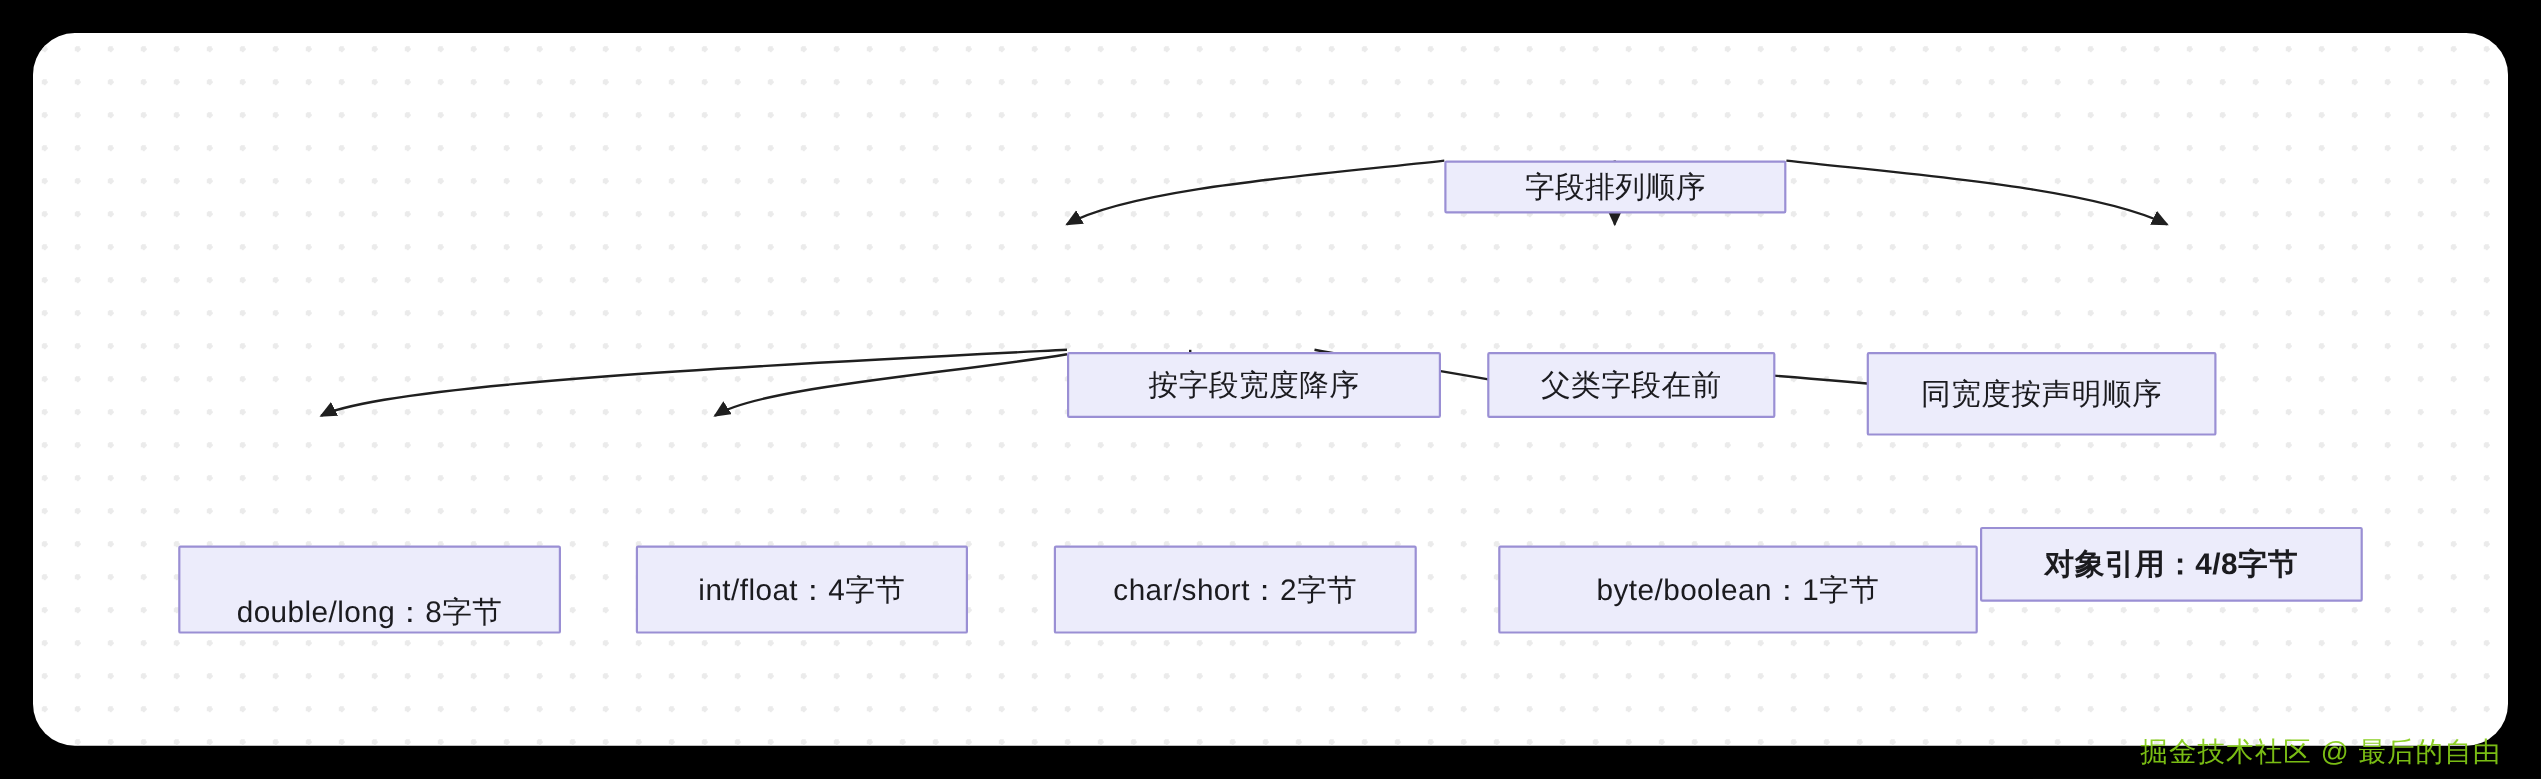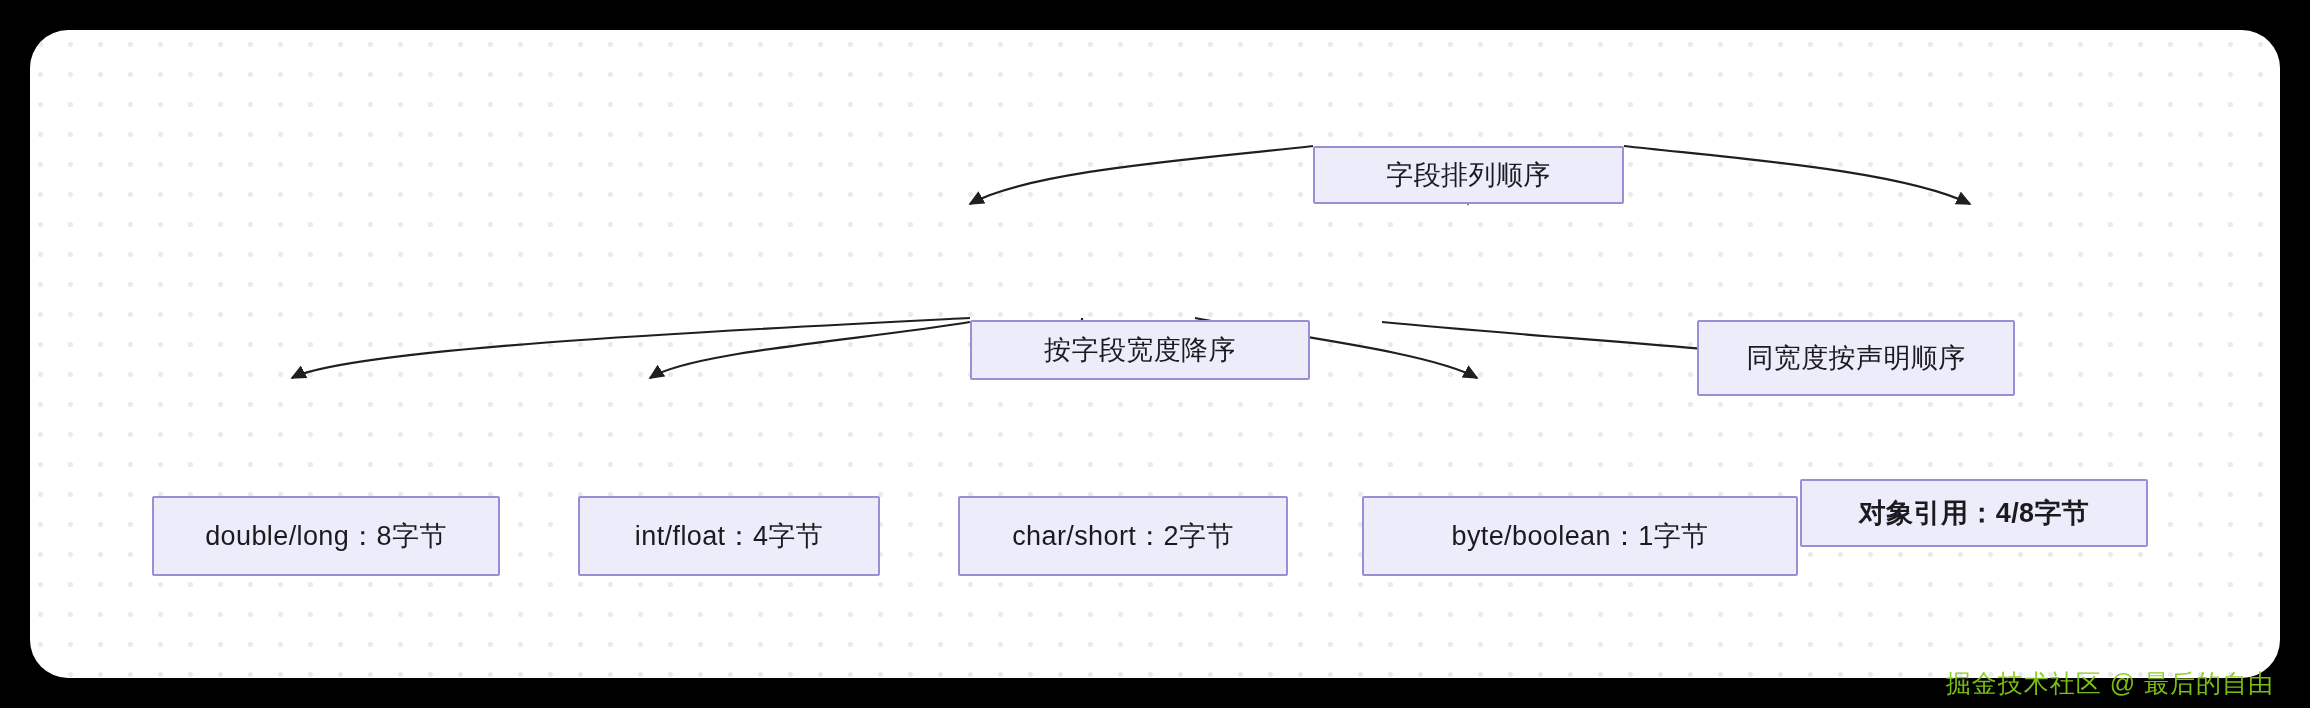--- a/index.html
+++ b/index.html
@@ -109,32 +109,35 @@
 
       <path class="edge-path" marker-end="url(#arrowhead)" d="M 940 292 C 830 310, 660 322, 620 348"></path>
 
       <path class="edge-path" marker-end="url(#arrowhead)" d="M 1052 288 L 1052 348"></path>
 
       <path class="edge-path" marker-end="url(#arrowhead)" d="M 1165 288 C 1260 306, 1400 322, 1447 348"></path>
 
       <path class="edge-path" marker-end="url(#arrowhead)" d="M 1352 292 C 1560 312, 1830 326, 1893 348"></path>
     </svg>
 
-    <div class="node" style="left:1283px; top:116px; width:311px; height:58px;">
+    <div class="node" style="left:1283px; top:116px; width:311px; height:48px;">
       <span>字段排列顺序</span>
     </div>
 
     <div class="node" style="left:940px; top:290px; width:340px; height:60px; top:290px;">
       <span>按字段宽度降序</span>
     </div>
+    <div class="node" style="left:1322px; top:290px; width:262px; height:60px;">
+      <span>父类字段在前</span>
+    </div>
     <div class="node" style="left:1667px; top:290px; width:318px; height:76px;">
       <span>同宽度按声明顺序</span>
     </div>
 
-    <div class="node" style="left:122px; top:466px; width:348px; height:80px;">
+    <div class="node" style="left:132px; top:466px; width:348px; height:80px;align-items:flex-end;">
       <span>double/long：8字节</span>
     </div>
     <div class="node" style="left:548px; top:466px; width:302px; height:80px;text-align:right;">
       <span>int/float：4字节</span>
     </div>
     <div class="node" style="left:928px; top:466px; width:330px; height:80px;">
       <span>char/short：2字节</span>
     </div>
     <div class="node" style="left:1332px; top:466px; width:436px; height:80px;">
       <span>byte/boolean：1字节</span>

